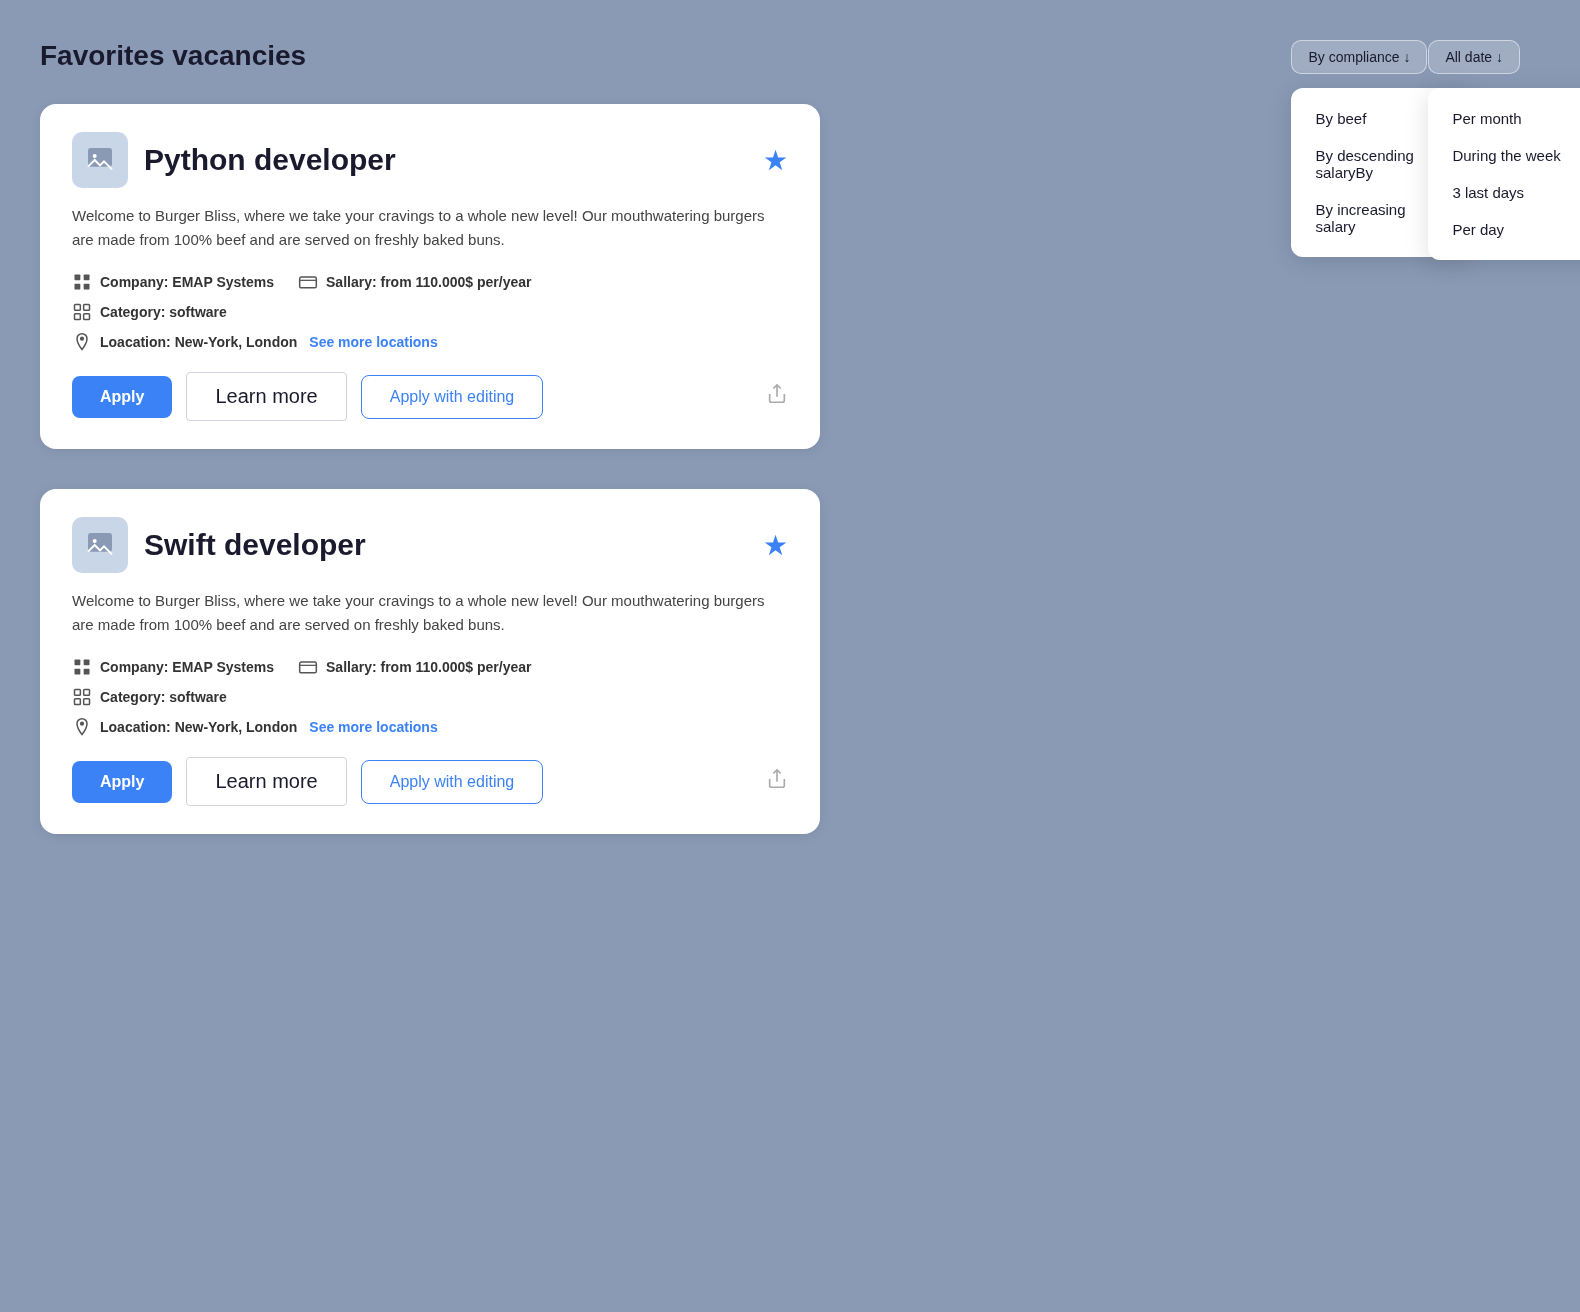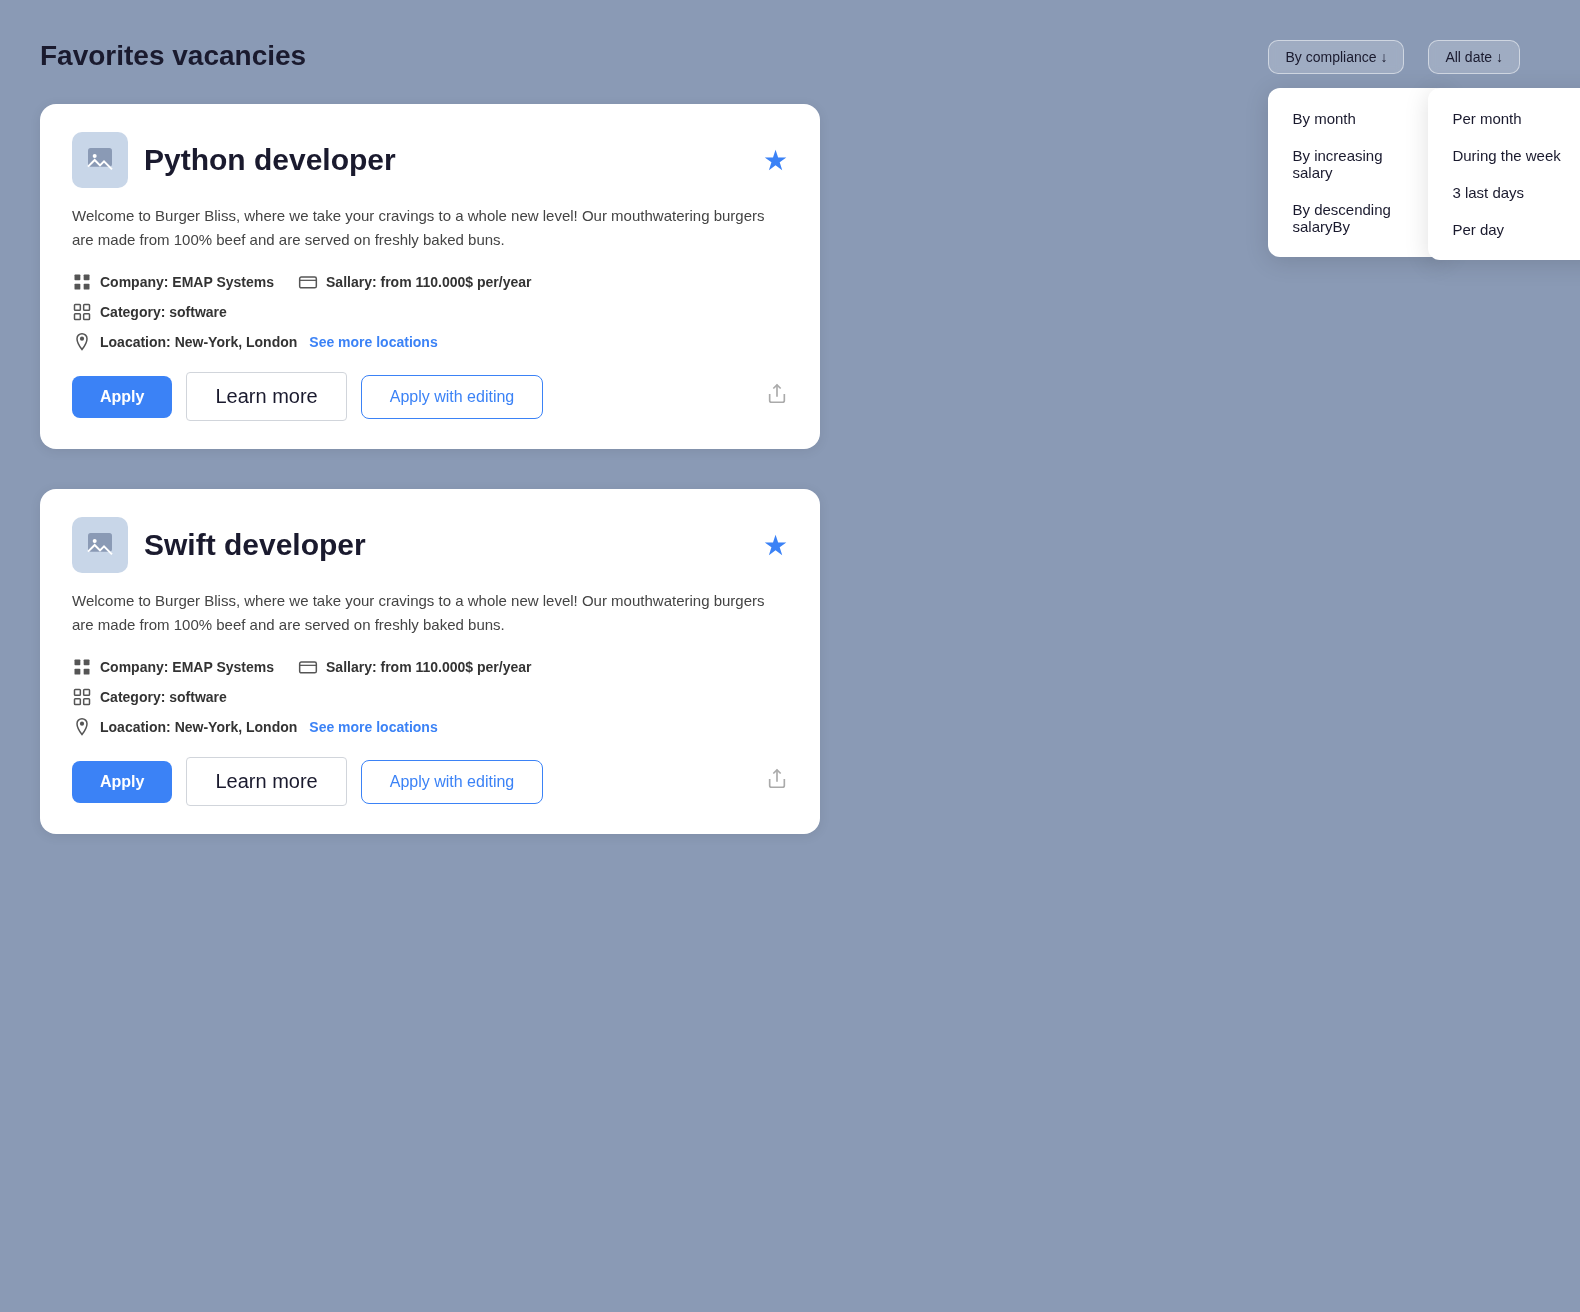--- a/index.html
+++ b/index.html
@@ -167,21 +167,21 @@
       color: #888;
       font-size: 22px;
     }
 
     
     .dropdowns-area {
       position: absolute;
       top: 40px;
       right: 60px;
       display: flex;
-      gap: 24px;
+      gap: 1px;
       align-items: flex-start;
     }
 
     .dropdown-trigger {
       background: rgba(255,255,255,0.18);
       border: 1.5px solid rgba(255,255,255,0.5);
       border-radius: 10px;
       padding: 8px 16px;
       font-size: 14px;
       color: #1a1a2e;
@@ -374,23 +374,23 @@
     </div>
   </div>
 
 </div>
 
 <div class="dropdowns-area">
 
   <div class="dropdown-wrapper">
     <button class="dropdown-trigger">By compliance ↓</button>
     <div class="dropdown-panel dropdown-panel-left">
-      <div class="dropdown-item">By month</div>
+      <div class="dropdown-item">By beef</div>
+      <div class="dropdown-item">By descending salaryBy</div>
       <div class="dropdown-item">By  increasing salary</div>
-      <div class="dropdown-item">By descending salaryBy</div>
     </div>
   </div>
 
   <div class="dropdown-wrapper">
     <button class="dropdown-trigger">All date ↓</button>
     <div class="dropdown-panel dropdown-panel-right">
       <div class="dropdown-item">Per month</div>
       <div class="dropdown-item">During the week</div>
       <div class="dropdown-item">3 last days</div>
       <div class="dropdown-item">Per day</div>

